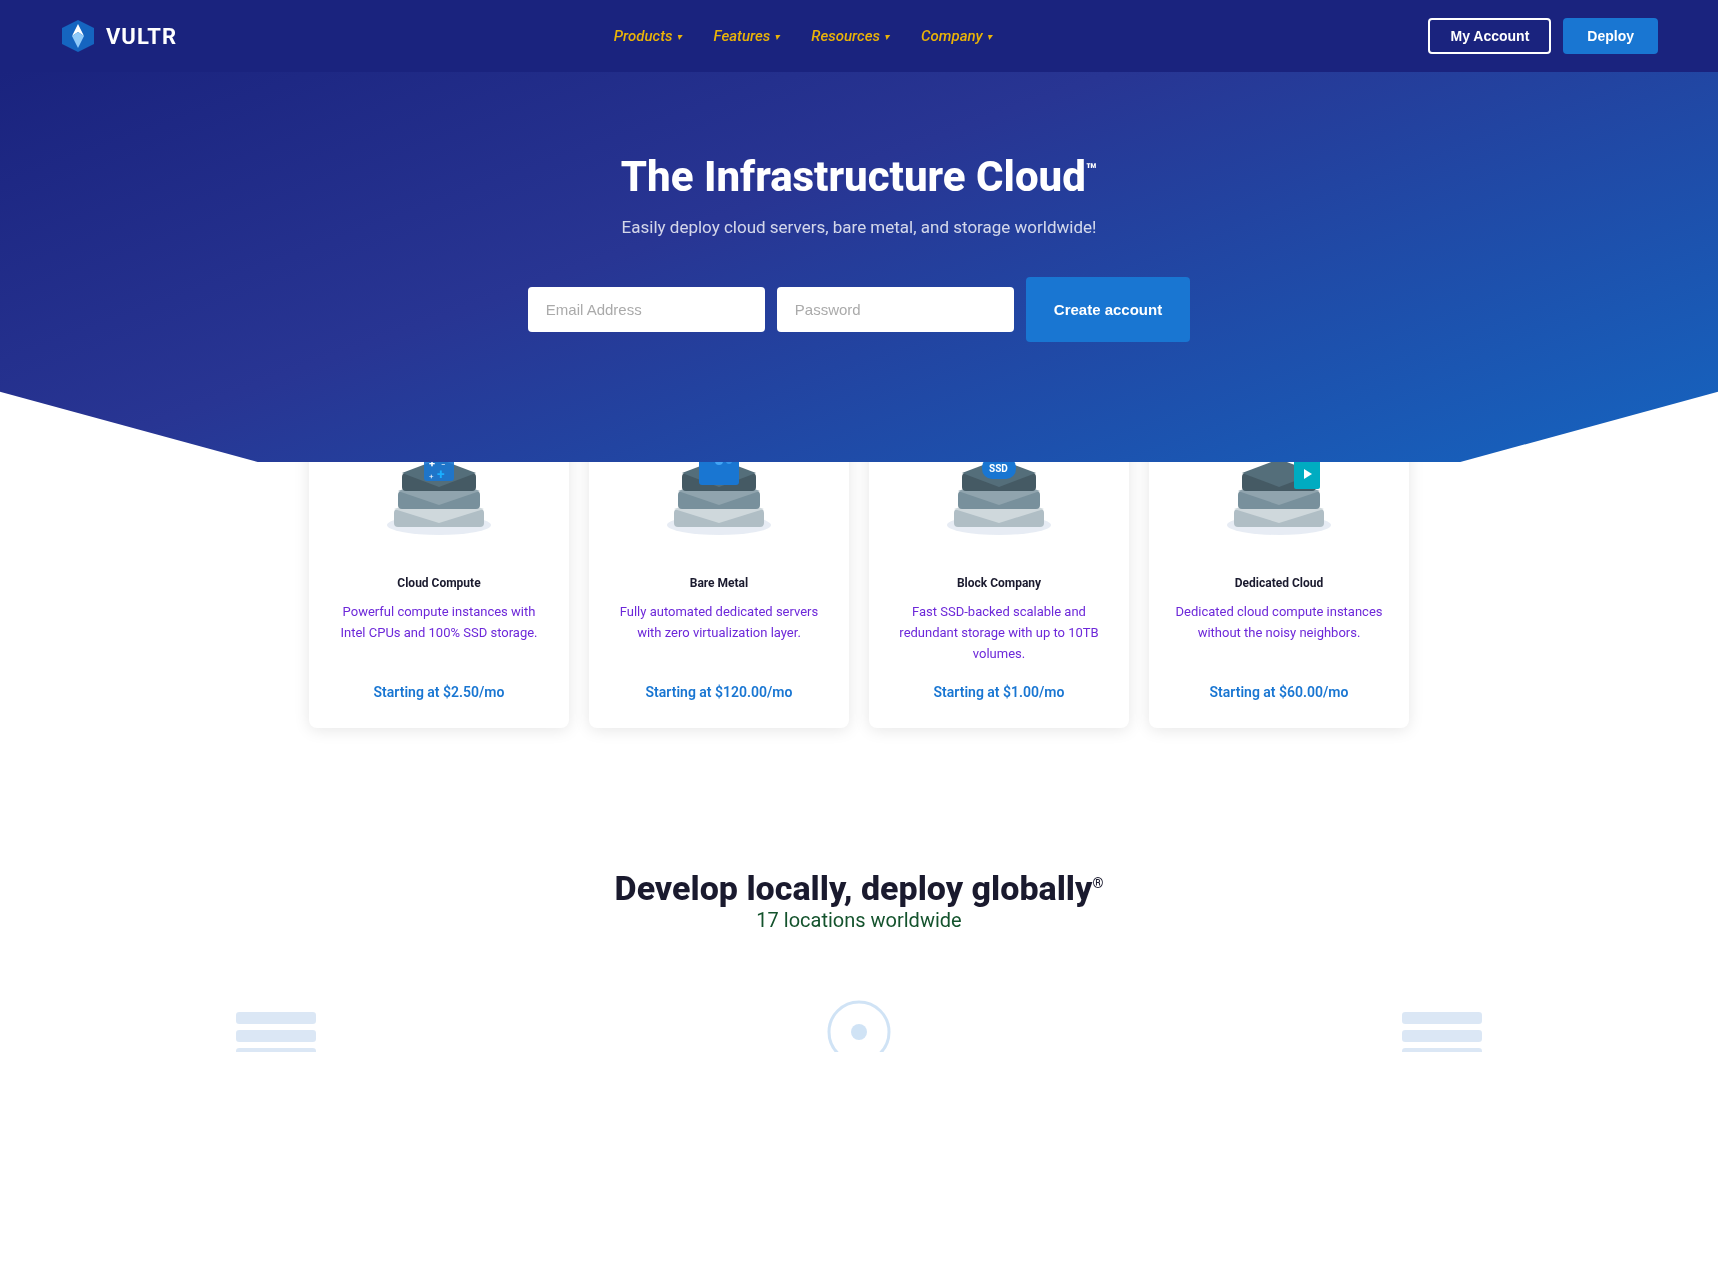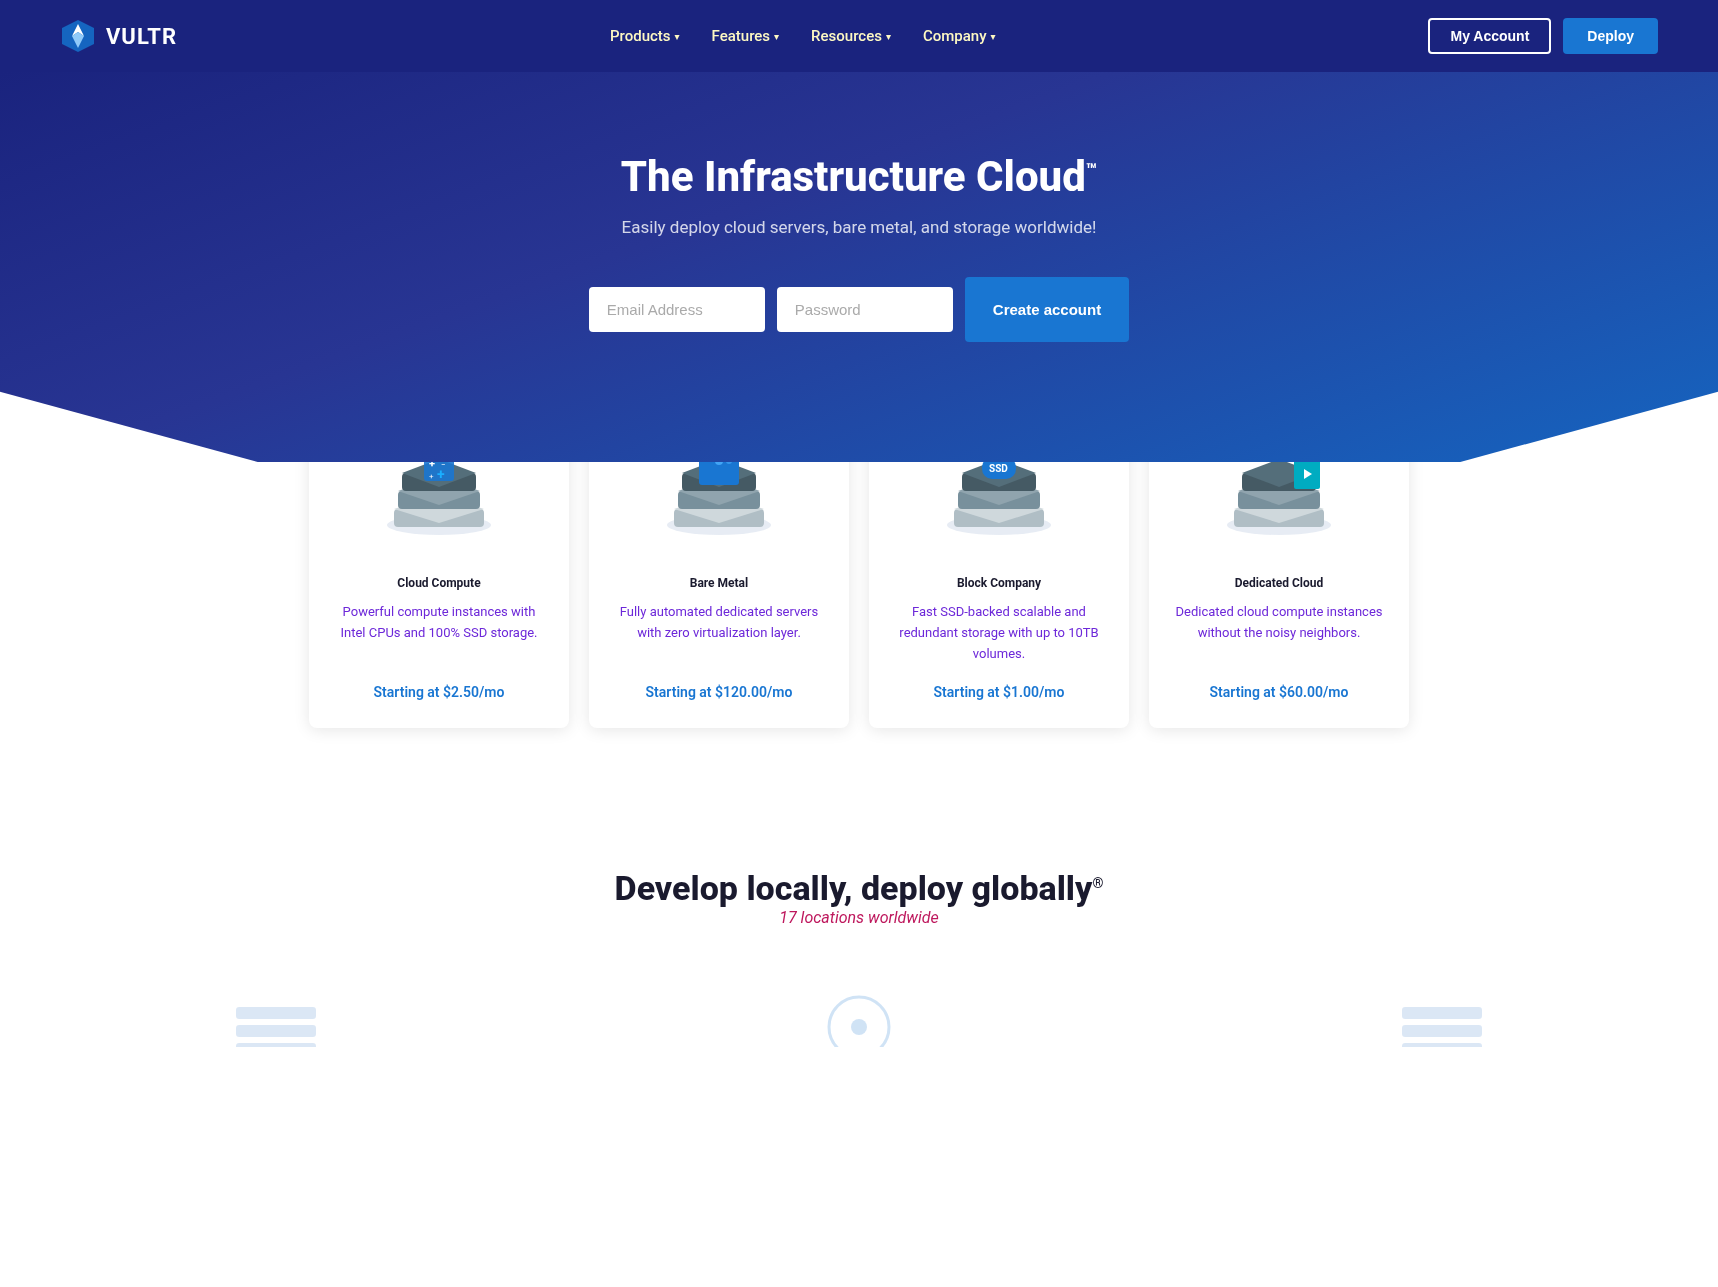--- a/index.html
+++ b/index.html
@@ -32,28 +32,29 @@
       font-size: 22px;
       font-weight: 700;
       letter-spacing: 1px;
     }
     .nav-links {
       display: flex;
       align-items: center;
       gap: 32px;
     }
     .nav-link {
-      color: #fef9c3;
+      color: #eab308;
       font-size: 15px;
       font-weight: 500;
       text-decoration: none;
       display: flex;
       align-items: center;
       gap: 4px;
       cursor: pointer;
+      font-style: italic;
     }
     .nav-link .chevron { font-size: 10px; }
     .nav-actions {
       display: flex;
       align-items: center;
       gap: 12px;
     }
     .btn-outline {
       color: #fff;
       border: 2px solid #fff;
@@ -99,21 +100,21 @@
       align-items: center;
       justify-content: center;
       gap: 12px;
     }
     .hero-input {
       padding: 14px 18px;
       border-radius: 4px;
       border: none;
       font-size: 15px;
       outline: none;
-      width: 176px;
+      width: 237px;
       background: #fff;
       color: #333;
     }
     .hero-input::placeholder { color: #aaa; }
     .btn-create {
       background: #1976d2;
       color: #ffffff;
       border: none;
       padding: 24px 28px;
       border-radius: 4px;
@@ -178,23 +179,22 @@
       text-align: center;
       padding: 80px 20px 40px;
     }
     .deploy-section h2 {
       font-size: 34px;
       font-weight: 800;
       color: #1a1a2e;
     }
     .deploy-section h2 sup { font-size: 14px; }
     .deploy-section p {
-      color: #be185d;
-      font-size: 16px;
-      font-style: italic;
+      color: #14532d;
+      font-size: 20px;
     }
 
     
     .bottom-deco {
       display: flex;
       justify-content: space-around;
       padding: 20px 60px 0;
       overflow: hidden;
       height: 80px;
     }

